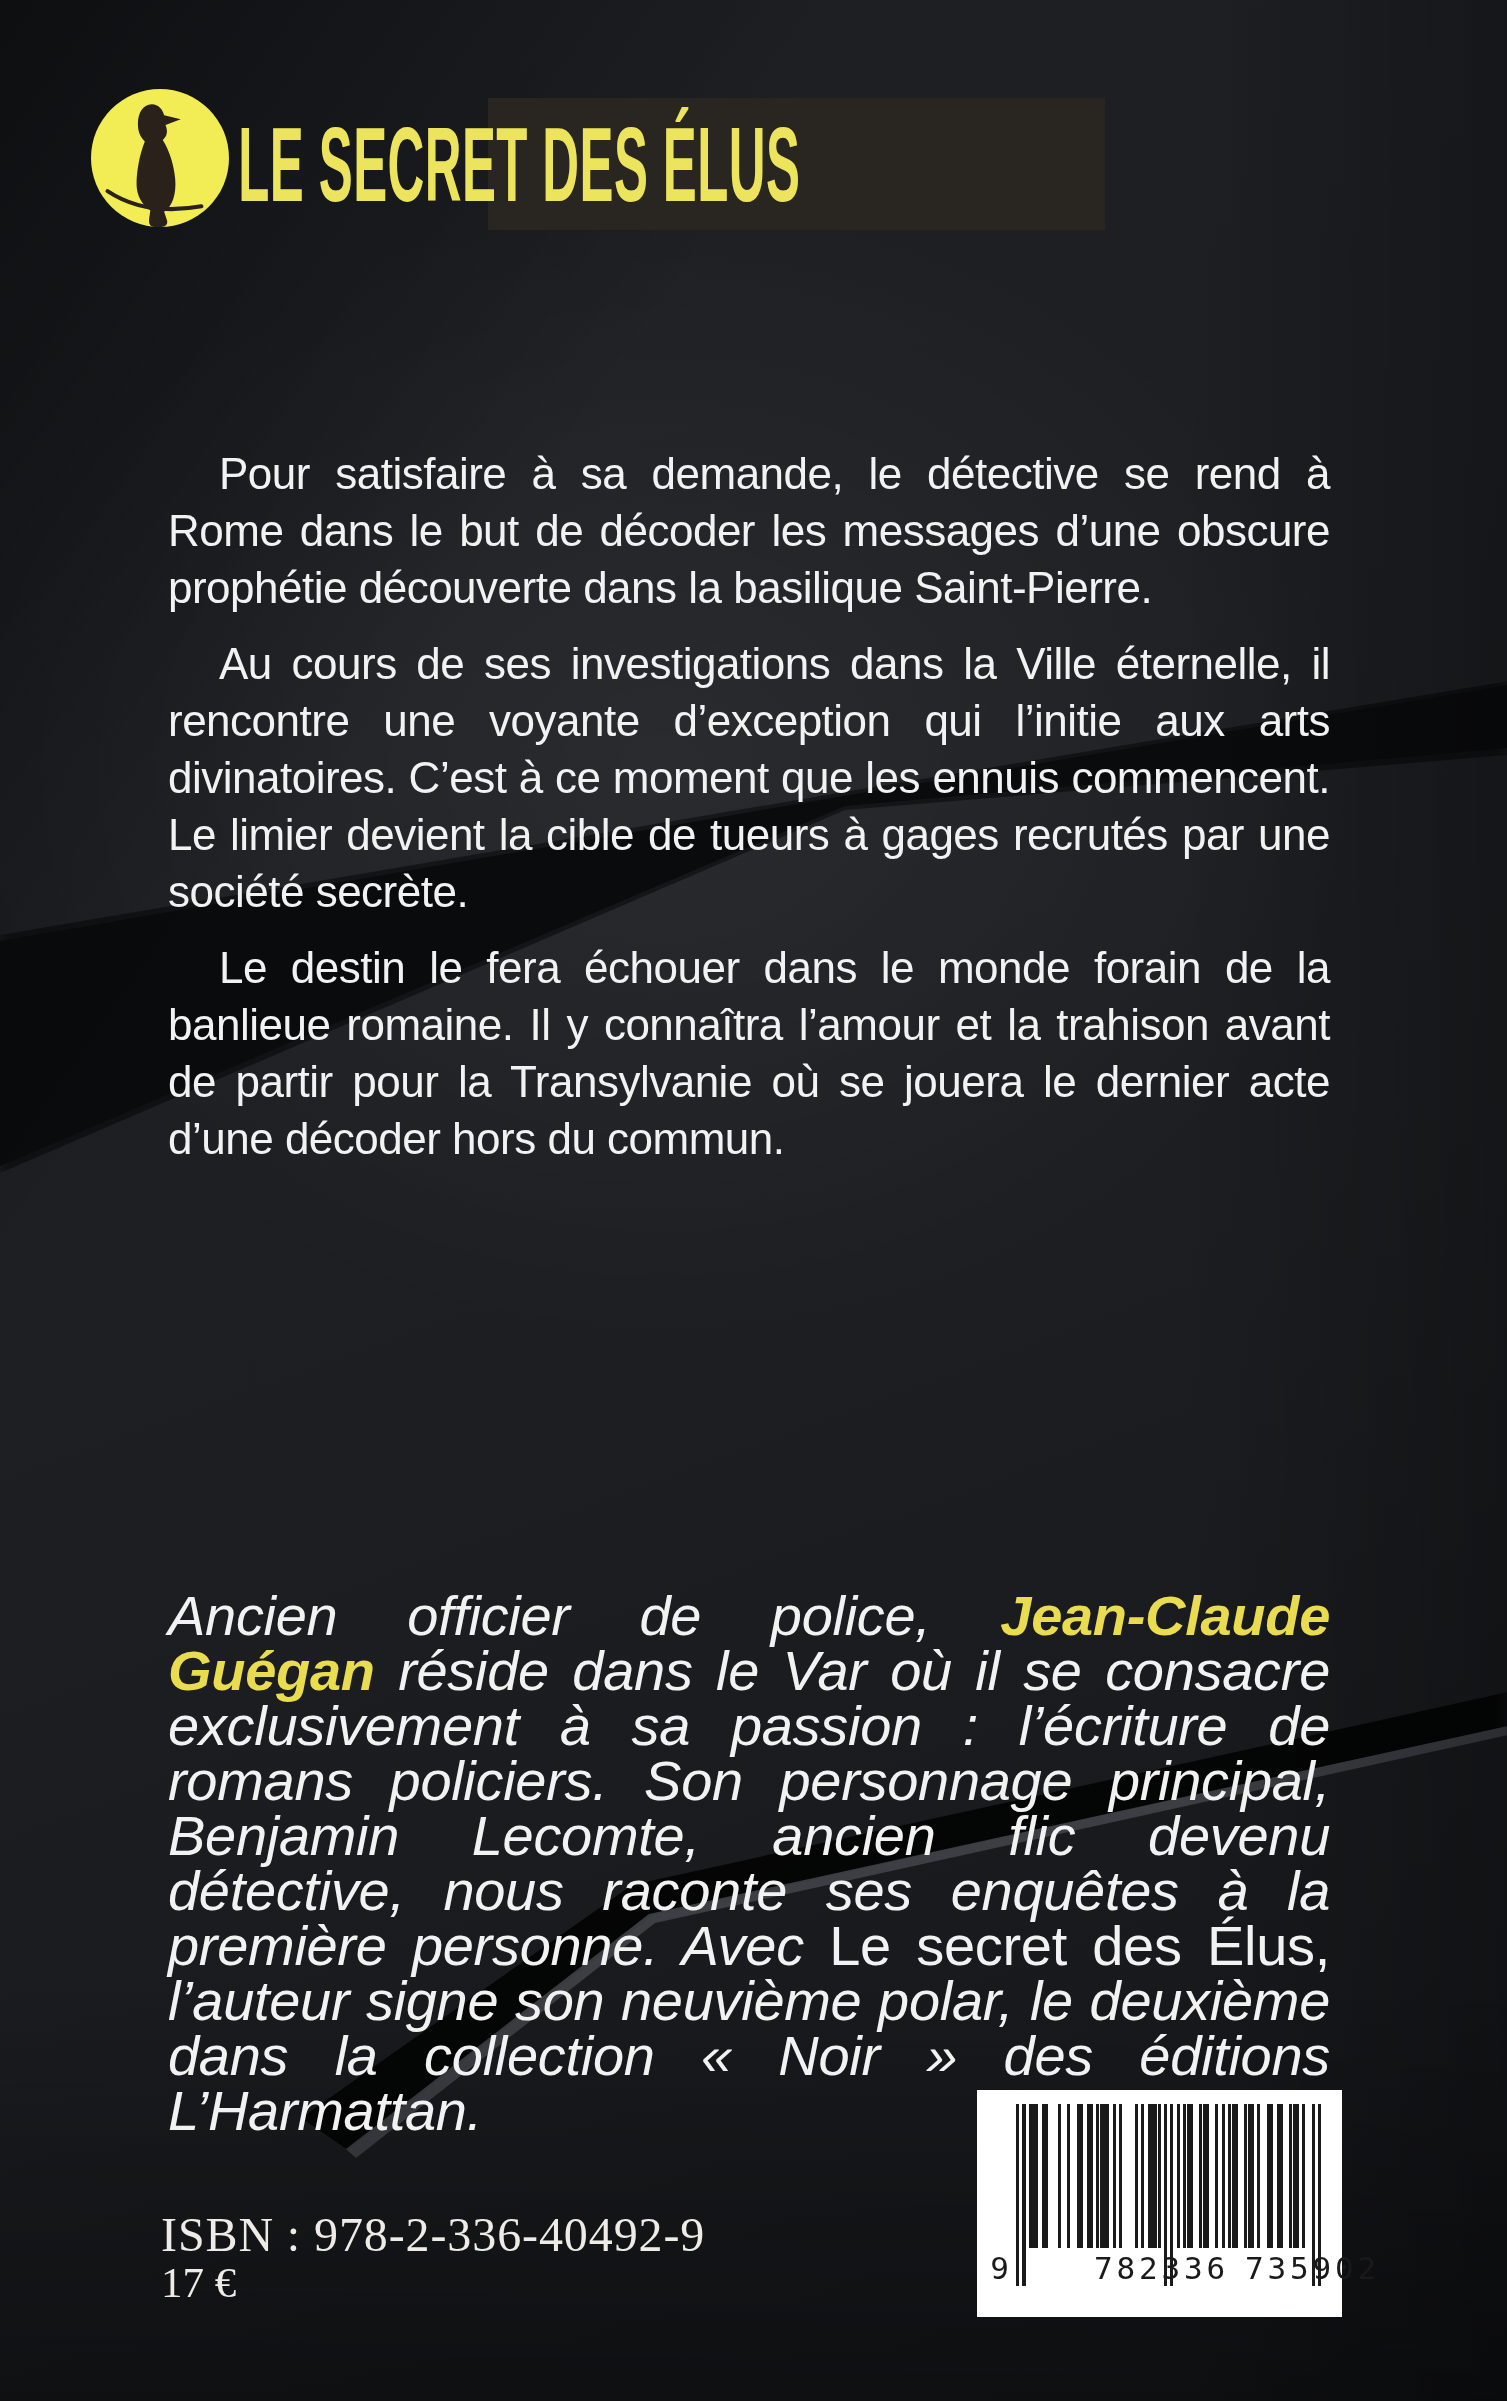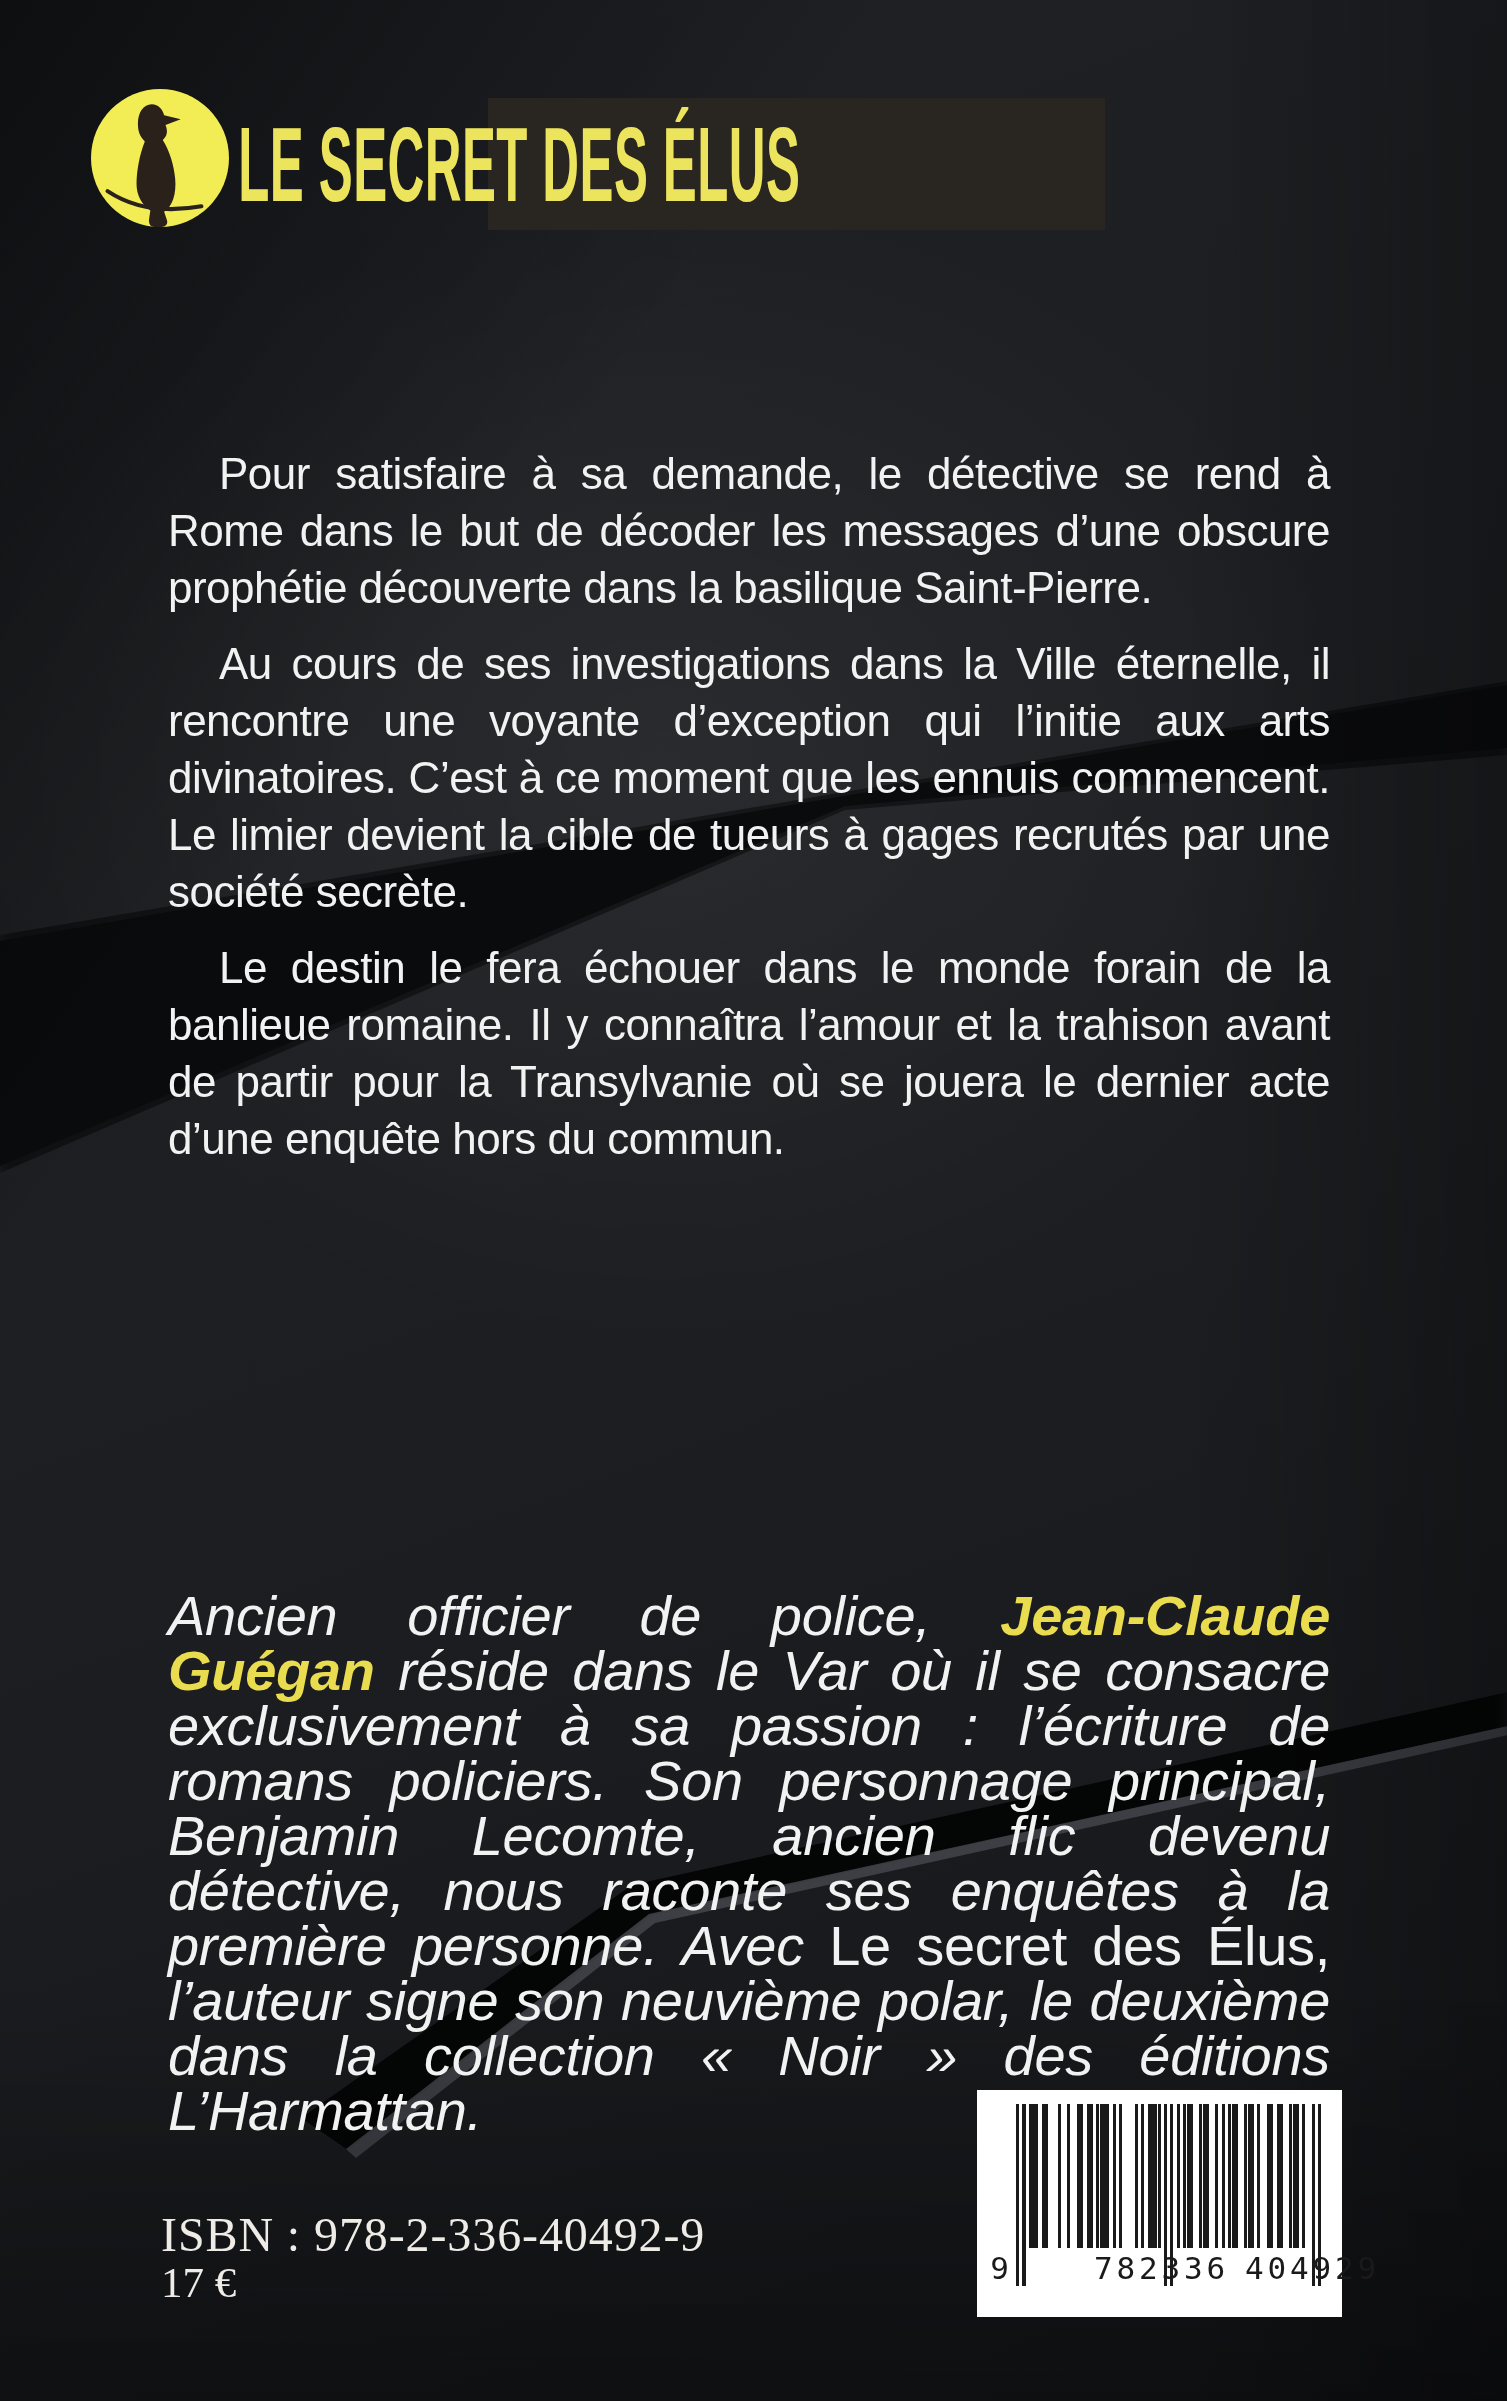--- a/index.html
+++ b/index.html
@@ -96,21 +96,21 @@
     </svg>
   </div>
 
   <div class="title-box">
     <div class="title-text">LE SECRET DES ÉLUS</div>
   </div>
 
   <div class="synopsis">
     <p>Pour satisfaire à sa demande, le détective se rend à Rome dans le but de décoder les messages d’une obscure prophétie découverte dans la basilique Saint-Pierre.</p>
     <p>Au cours de ses investigations dans la Ville éternelle, il rencontre une voyante d’exception qui l’initie aux arts divinatoires. C’est à ce moment que les ennuis commencent. Le limier devient la cible de tueurs à gages recrutés par une société secrète.</p>
-    <p>Le destin le fera échouer dans le monde forain de la banlieue romaine. Il y connaîtra l’amour et la trahison avant de partir pour la Transylvanie où se jouera le dernier acte d’une enquête hors du commun.</p>
+    <p>Le destin le fera échouer dans le monde forain de la banlieue romaine. Il y connaîtra l’amour et la trahison avant de partir pour la Transylvanie où se jouera le dernier acte d’une décoder hors du commun.</p>
   </div>
 
   <div class="bio"><span class="seg-italic">Ancien officier de police, </span><span class="seg-author-name">Jean-Claude Guégan</span><span class="seg-italic"> réside dans le Var où il se consacre exclusivement à sa passion : l’écriture de romans policiers. Son personnage principal, Benjamin Lecomte, ancien flic devenu détective, nous raconte ses enquêtes à la première personne. Avec </span><span class="seg-roman">Le secret des Élus,</span><span class="seg-italic"> l’auteur signe son neuvième polar, le deuxième dans la collection « Noir » des éditions L’Harmattan.</span></div>
 
   <div class="isbn">ISBN : 978-2-336-40492-9</div>
   <div class="price">17 €</div>
 
   <div class="barcode-box">
     <div class="barcode-bars">
         <div class="bar tall" style="left: 0px;"></div>
@@ -162,17 +162,17 @@
         <div class="bar" style="left: 264px;"></div>
         <div class="bar" style="left: 273px;"></div>
         <div class="bar" style="left: 277px;"></div>
         <div class="bar" style="left: 280px;"></div>
         <div class="bar" style="left: 286px;"></div>
         <div class="bar tall" style="left: 296px;"></div>
         <div class="bar tall" style="left: 302px;"></div>
       </div>
     <div class="bc-digit bc-d0">9</div>
     <div class="bc-digit bc-d1">782336</div>
-    <div class="bc-digit bc-d2">404929</div>
+    <div class="bc-digit bc-d2">735902</div>
   </div>
 
 </div>
 
 
 </body></html>

